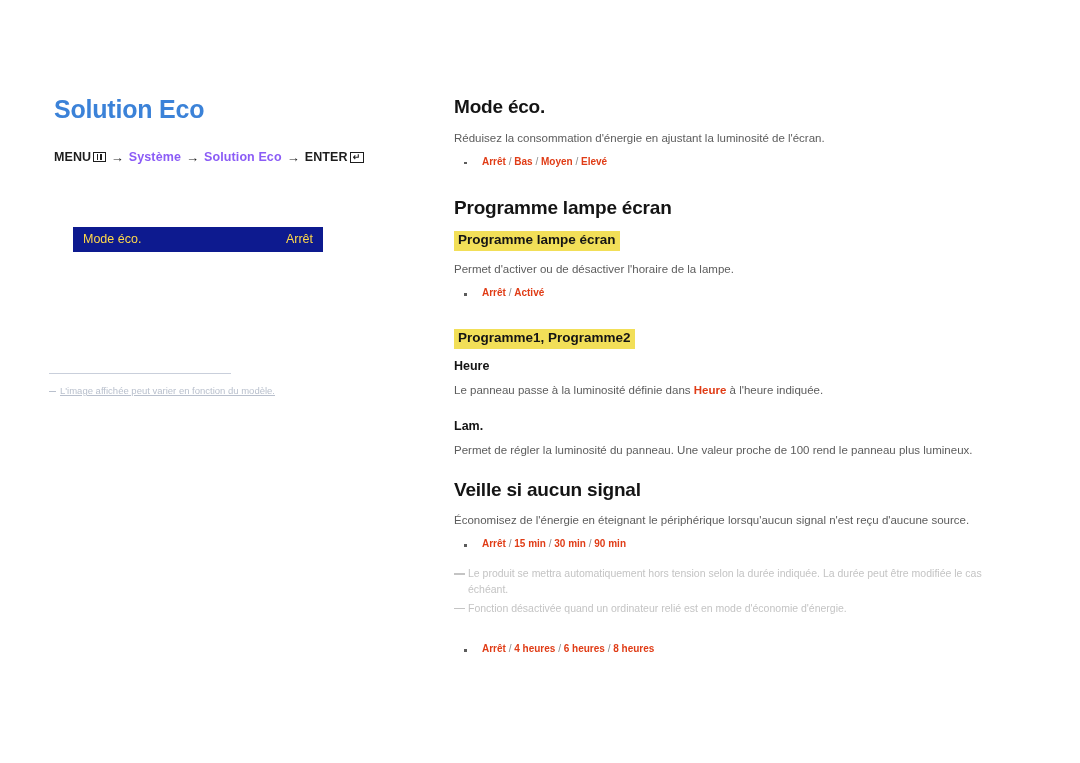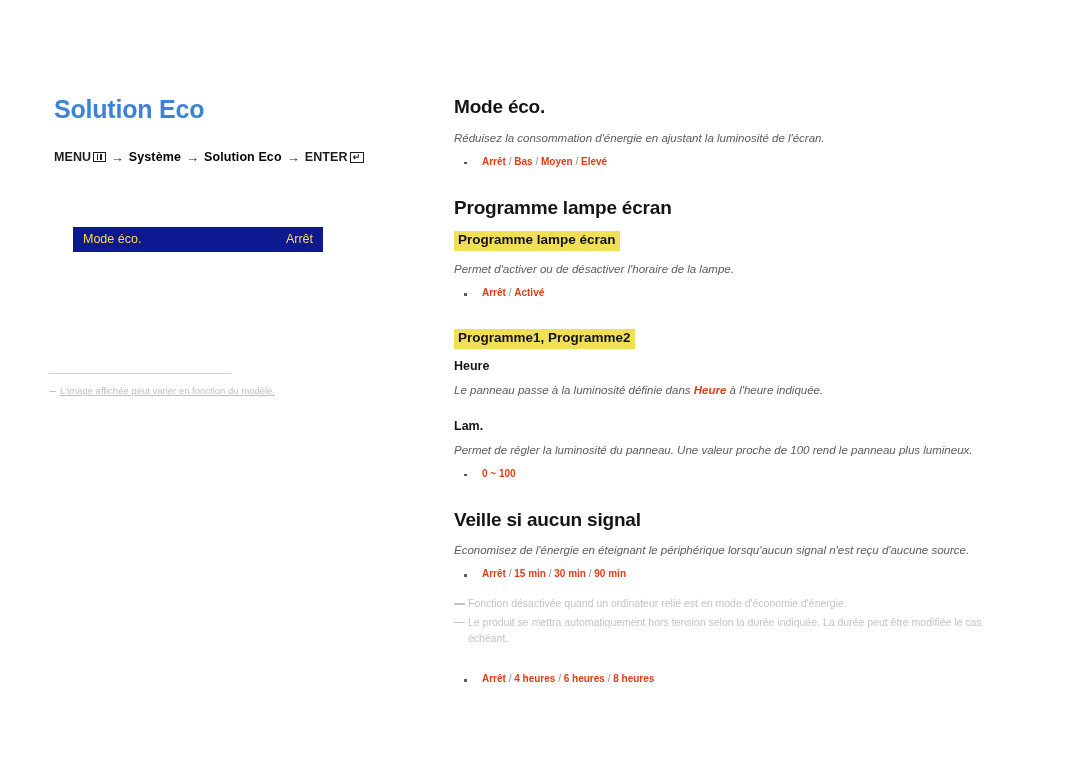--- a/index.html
+++ b/index.html
@@ -49,21 +49,21 @@
     margin-top: 26px;
     font-size: 12.5px;
     font-weight: bold;
     color: #1d1d1d;
     letter-spacing: 0.1px;
     white-space: nowrap;
     display: flex;
     align-items: center;
   }
   .bc-text { display: inline-block; }
-  .bc-orange { color: #000000; }
+  .bc-orange { color: #8b5cf6; }
   .bc-arrow {
     display: inline-block;
     margin: 0 5px;
     color: #1d1d1d;
     font-weight: normal;
     font-size: 13px;
   }
   .icon-menu {
     display: inline-block;
     width: 13px;
@@ -182,21 +182,20 @@
     color: #141414;
     margin: 0 0 8px 0;
     line-height: 1.2;
   }
 
   p.body {
     font-size: 11.5px;
     color: #5c5c5c;
     line-height: 1.55;
     margin: 0 0 6px 0;
-    font-style: italic;
   }
   p.body .inline-hl {
     color: #e03c16;
     font-weight: bold;
   }
 
   ul.opts {
     list-style: none;
     margin: 0 0 14px 0;
     padding: 0;
@@ -305,41 +304,38 @@
 
       <div class="hl-head">Programme1, Programme2</div>
 
       <div class="sub-head">Heure</div>
       <p class="body"><span>Le panneau passe à la luminosité définie dans </span><span class="inline-hl">Heure</span><span> à l'heure indiquée.</span></p>
 
       <div class="spacer-sm"></div>
 
       <div class="sub-head">Lam.</div>
       <p class="body">Permet de régler la luminosité du panneau. Une valeur proche de 100 rend le panneau plus lumineux.</p>
-      <ul class="opts">
-        <li><span>0 ~ 100</span></li>
-      </ul>
     </div>
 
     <div class="spacer-sm"></div>
 
     <div class="sec">
       <h2 class="sec-title">Veille si aucun signal</h2>
       <p class="body">Économisez de l'énergie en éteignant le périphérique lorsqu'aucun signal n'est reçu d'aucune source.</p>
       <ul class="opts">
         <li><span>Arrêt</span><span class="sep"> / </span><span>15 min</span><span class="sep"> / </span><span>30 min</span><span class="sep"> / </span><span>90 min</span></li>
       </ul>
       <div class="notes">
         <div class="note-row">
           <span class="dash"></span>
-          <span>Fonction désactivée quand un ordinateur relié est en mode d'économie d'énergie.</span>
+          <span>Le produit se mettra automatiquement hors tension selon la durée indiquée. La durée peut être modifiée le cas échéant.</span>
         </div>
         <div class="note-row">
           <span class="dash"></span>
-          <span>Le produit se mettra automatiquement hors tension selon la durée indiquée. La durée peut être modifiée le cas échéant.</span>
+          <span>Fonction désactivée quand un ordinateur relié est en mode d'économie d'énergie.</span>
         </div>
       </div>
     </div>
 
     <div class="spacer-md"></div>
 
     <div class="sec">
       <ul class="opts">
         <li><span>Arrêt</span><span class="sep"> / </span><span>4 heures</span><span class="sep"> / </span><span>6 heures</span><span class="sep"> / </span><span>8 heures</span></li>
       </ul>

